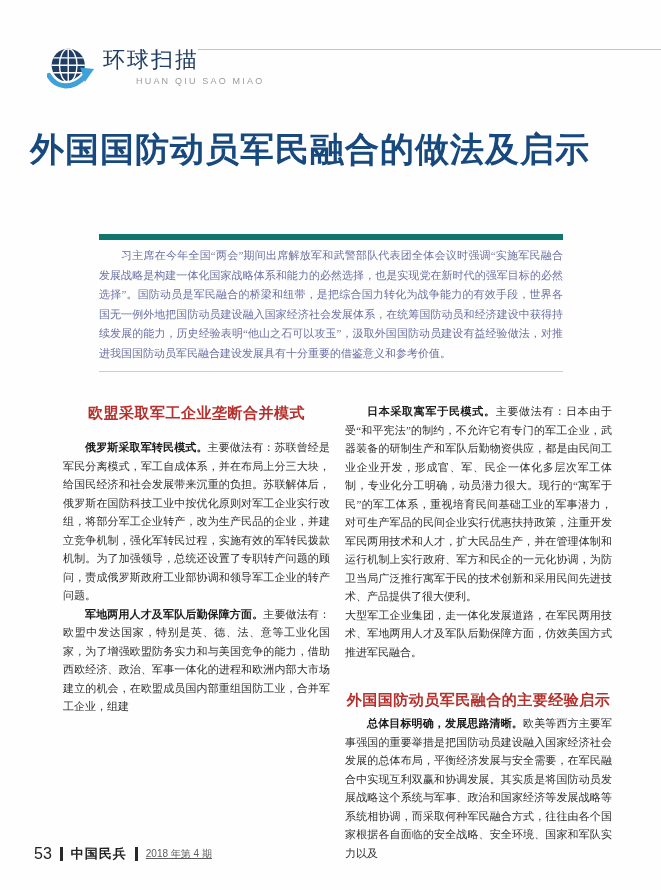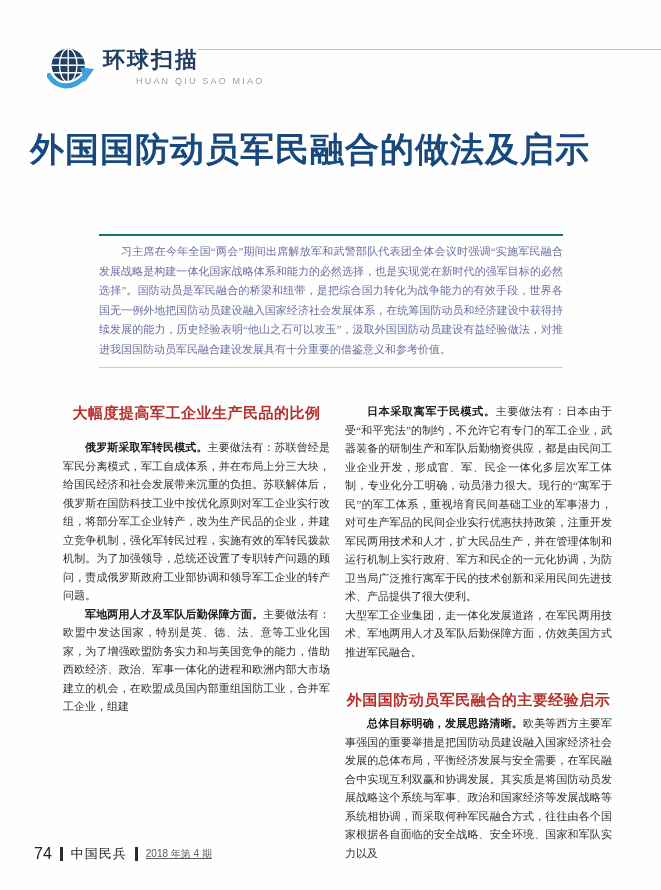--- a/index.html
+++ b/index.html
@@ -6,41 +6,41 @@
   .page {
     position:relative; width:661px; height:890px; background:#fefefe;
     overflow:hidden;
     font-family:"Liberation Serif","DejaVu Serif",serif;
   }
   
   .globe { position:absolute; top:45px; left:47px; width:48px; height:48px; }
   .brand-cn {
     position:absolute; top:45px; left:103px;
     font-family:"Liberation Sans","DejaVu Sans",sans-serif;
-    font-size:22px; font-weight:bold; color:#203E63; letter-spacing:2px;
+    font-size:22px; font-weight:normal; color:#203E63; letter-spacing:2px;
   }
   .brand-py {
     position:absolute; top:76px; left:104px;
     font-family:"Liberation Sans","DejaVu Sans",sans-serif;
     font-size:9px; color:#9b9b9b; letter-spacing:2.2px;padding-left:32px;
   }
   .header-rule {
     position:absolute; top:49px; left:198px; right:0; height:1px;
     background:#c4c4c4;
   }
   
   .title {
     position:absolute; top:127px; left:30px; right:30px; margin:0;
     font-family:"Liberation Sans","DejaVu Sans",sans-serif;
     font-size:34px; font-weight:bold; color:#17497E; letter-spacing:1px;
   }
   
   .abstract {
     position:absolute; top:234px; left:99px; width:464px;
-    border-top:2px solid #0f766e; border-bottom:1px solid #c9ccd9;
+    border-top:6px solid #0f766e; border-bottom:1px solid #c9ccd9;
     padding:6px 0 8px;
   }
   .abstract p {
     margin:0; text-indent:2em; text-align:justify;
     font-size:11px; line-height:19.5px; color:#6A6FA3;
   }
   
   .columns {
     position:absolute; top:402px; left:63px; width:549px;
     display:flex; gap:15px;
@@ -62,21 +62,21 @@
     font-weight:bold; color:#1a1a1a;
   }
   
   .footer {
     position:absolute; left:34px; bottom:27px;
     display:flex; align-items:center; gap:8px;
     font-family:"Liberation Sans","DejaVu Sans",sans-serif;
   }
   .page-num { font-size:16px; color:#222; }
   .fdiv { width:3px; height:14px; background:#2a2a2a; }
-  .mag-name { font-size:13px; font-weight:normal; color:#222; letter-spacing:1px; }
+  .mag-name { font-size:13px; font-weight:bold; color:#222; letter-spacing:1px; }
   .issue { font-size:10px; color:#5c5c5c;text-decoration:underline; }
 </style>
 </head>
 <body>
 
 <div class="page">
 
   <svg class="globe" viewBox="0 0 52 50">
     <defs>
       <clipPath id="gc">
@@ -101,35 +101,35 @@
 
   <h1 class="title">外国国防动员军民融合的做法及启示</h1>
 
   <div class="abstract">
     <p>习主席在今年全国“两会”期间出席解放军和武警部队代表团全体会议时强调“实施军民融合发展战略是构建一体化国家战略体系和能力的必然选择，也是实现党在新时代的强军目标的必然选择”。国防动员是军民融合的桥梁和纽带，是把综合国力转化为战争能力的有效手段，世界各国无一例外地把国防动员建设融入国家经济社会发展体系，在统筹国防动员和经济建设中获得持续发展的能力，历史经验表明“他山之石可以攻玉”，汲取外国国防动员建设有益经验做法，对推进我国国防动员军民融合建设发展具有十分重要的借鉴意义和参考价值。</p>
   </div>
 
   <div class="columns">
 
     <div class="col">
-      <h2 class="col-heading">大幅度提高军工企业生产民品的比例</h2>
+      <h2 class="col-heading">欧盟采取军工企业垄断合并模式</h2>
       <p class="para"><span class="lead">俄罗斯采取军转民模式。</span><span>主要做法有：苏联曾经是军民分离模式，军工自成体系，并在布局上分三大块，给国民经济和社会发展带来沉重的负担。苏联解体后，俄罗斯在国防科技工业中按优化原则对军工企业实行改组，将部分军工企业转产，改为生产民品的企业，并建立竞争机制，强化军转民过程，实施有效的军转民拨款机制。为了加强领导，总统还设置了专职转产问题的顾问，责成俄罗斯政府工业部协调和领导军工企业的转产问题。</span></p>
       <p class="para"><span class="lead">军地两用人才及军队后勤保障方面。</span><span>主要做法有：欧盟中发达国家，特别是英、德、法、意等工业化国家，为了增强欧盟防务实力和与美国竞争的能力，借助西欧经济、政治、军事一体化的进程和欧洲内部大市场建立的机会，在欧盟成员国内部重组国防工业，合并军工企业，组建</span></p>
     </div>
 
     <div class="col">
       <p class="para"><span class="lead">日本采取寓军于民模式。</span><span>主要做法有：日本由于受“和平宪法”的制约，不允许它有专门的军工企业，武器装备的研制生产和军队后勤物资供应，都是由民间工业企业开发，形成官、军、民企一体化多层次军工体制，专业化分工明确，动员潜力很大。现行的“寓军于民”的军工体系，重视培育民间基础工业的军事潜力，对可生产军品的民间企业实行优惠扶持政策，注重开发军民两用技术和人才，扩大民品生产，并在管理体制和运行机制上实行政府、军方和民企的一元化协调，为防卫当局广泛推行寓军于民的技术创新和采用民间先进技术、产品提供了很大便利。</span></p>
       <p class="para no-indent"><span>大型军工企业集团，走一体化发展道路，在军民两用技术、军地两用人才及军队后勤保障方面，仿效美国方式推进军民融合。</span></p>
       <h2 class="col-heading spaced">外国国防动员军民融合的主要经验启示</h2>
       <p class="para"><span class="lead">总体目标明确，发展思路清晰。</span><span>欧美等西方主要军事强国的重要举措是把国防动员建设融入国家经济社会发展的总体布局，平衡经济发展与安全需要，在军民融合中实现互利双赢和协调发展。其实质是将国防动员发展战略这个系统与军事、政治和国家经济等发展战略等系统相协调，而采取何种军民融合方式，往往由各个国家根据各自面临的安全战略、安全环境、国家和军队实力以及</span></p>
     </div>
 
   </div>
 
   <div class="footer">
-    <span class="page-num">74</span>
+    <span class="page-num">53</span>
     <span class="fdiv"></span>
     <span class="mag-name">中国民兵</span>
     <span class="fdiv"></span>
     <span class="issue">2018 年第 4 期</span>
   </div>
 
 </div>
 
 </body></html>

